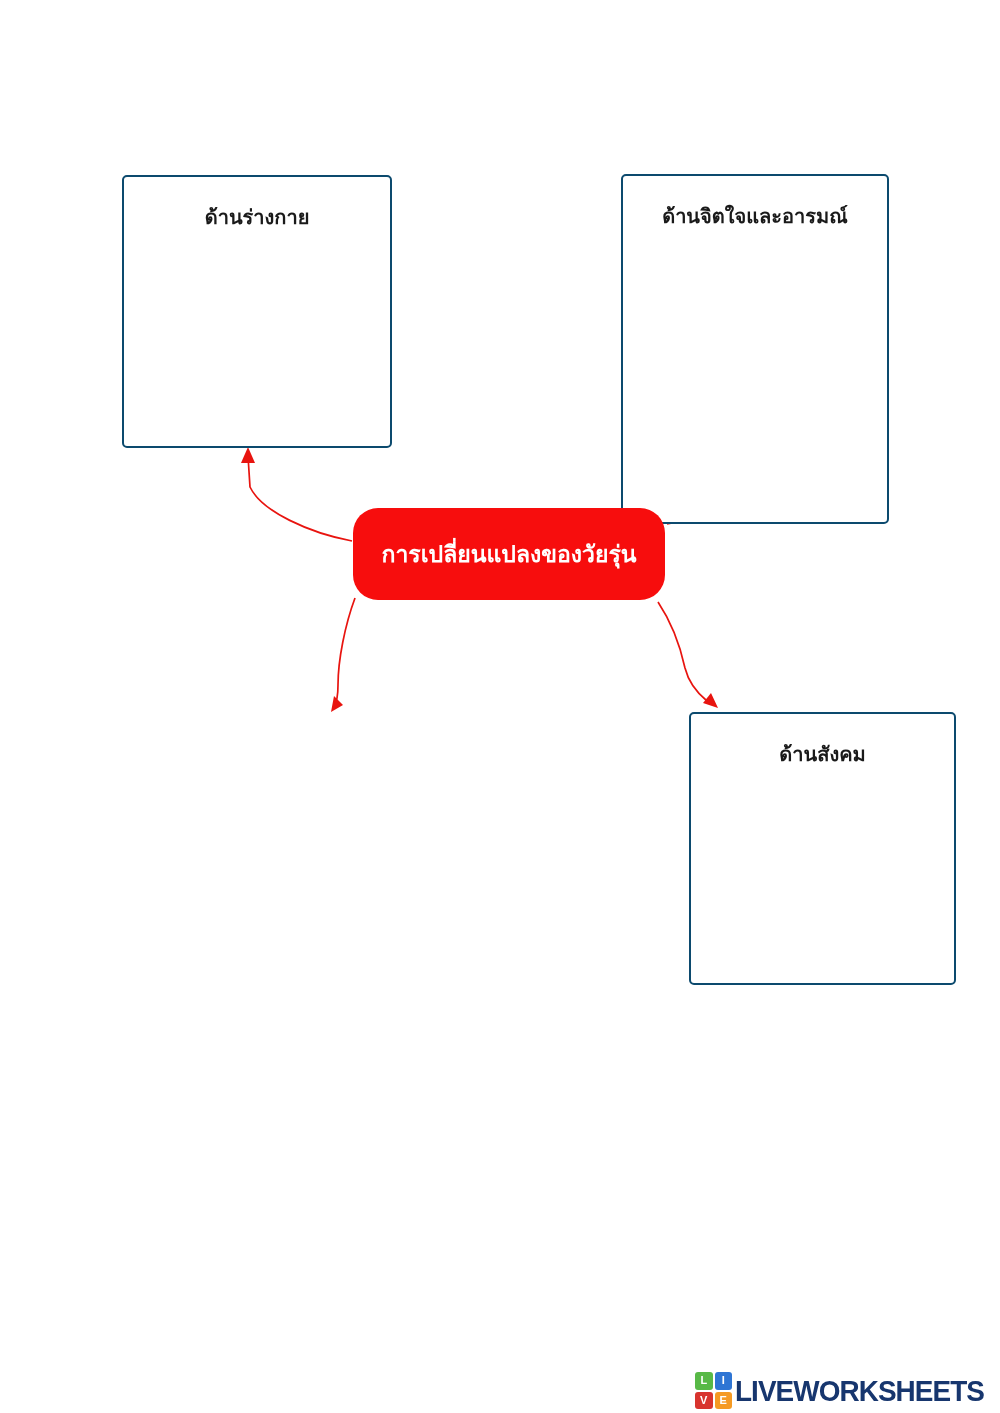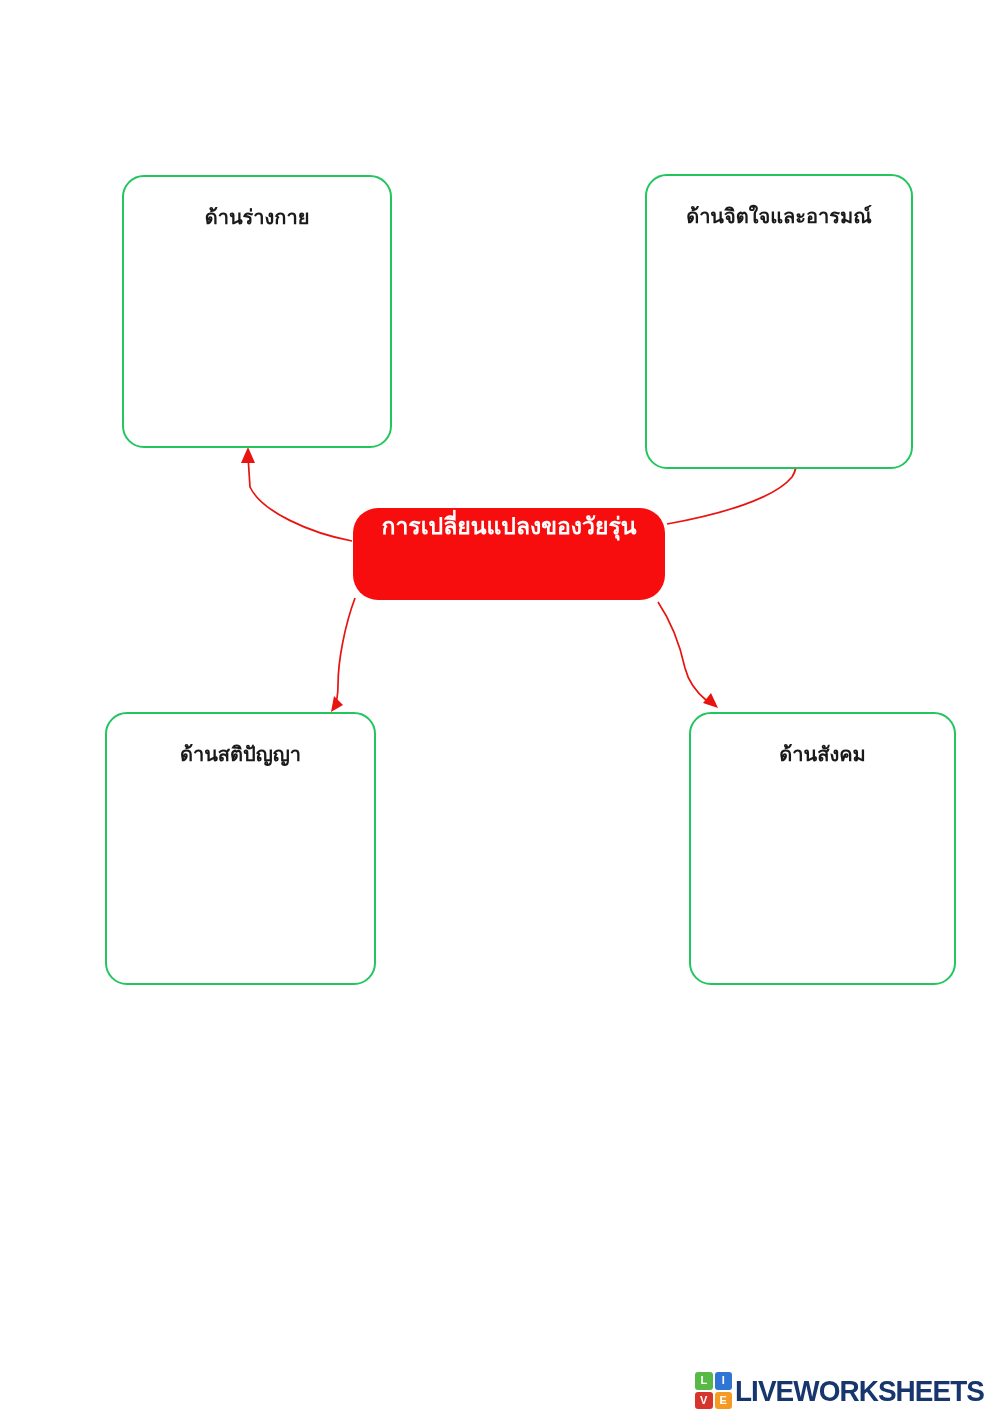--- a/index.html
+++ b/index.html
@@ -20,43 +20,44 @@
     color: #1c1c1c;
   }
   .connectors {
     position: absolute;
     left: 0; top: 0;
     width: 1000px; height: 1413px;
     pointer-events: none;
   }
   .node {
     position: absolute;
-    border: 2px solid #22c55e;
-    border-radius: 22px;
+    border: 2px solid #0c4a6e;
+    border-radius: 5px;
     background: #ffffff;
     box-sizing: border-box;
   }
   .node-title {
     margin-top: 24px;
     text-align: center;
     font-size: 20px;
     font-weight: bold;
     color: #1a1a1a;
   }
   .node-physical  { left: 122px; top: 175px; width: 270px; height: 273px; }
-  .node-mental    { left: 645px; top: 174px; width: 268px; height: 295px; }
+  .node-mental    { left: 621px; top: 174px; width: 268px; height: 350px; }
   .node-intellect { left: 105px; top: 712px; width: 271px; height: 273px; }
   .node-social    { left: 645px; top: 712px; width: 267px; height: 273px; margin-left: 44px; }
   .center-node {
     position: absolute;
     left: 353px; top: 508px;
     width: 312px; height: 92px;
     background: #f70d0d;
     border-radius: 25px;
     display: flex;
+    align-items: center;
     justify-content: center;
     box-sizing: border-box;
   }
   .center-node span {
     color: #ffffff;
     font-size: 23px;
     font-weight: bold;
   }
   .footer-logo {
     position: absolute;
@@ -119,23 +120,20 @@
   </svg>
 
   <div class="node node-physical">
     <div class="node-title">ด้านร่างกาย</div>
   </div>
 
   <div class="node node-mental">
     <div class="node-title">ด้านจิตใจและอารมณ์</div>
   </div>
 
-  <div class="node node-intellect">
-    <div class="node-title">ด้านสติปัญญา</div>
-  </div>
 
   <div class="node node-social">
     <div class="node-title">ด้านสังคม</div>
   </div>
 
   <div class="center-node">
     <span>การเปลี่ยนแปลงของวัยรุ่น</span>
   </div>
 
   <div class="footer-logo">

